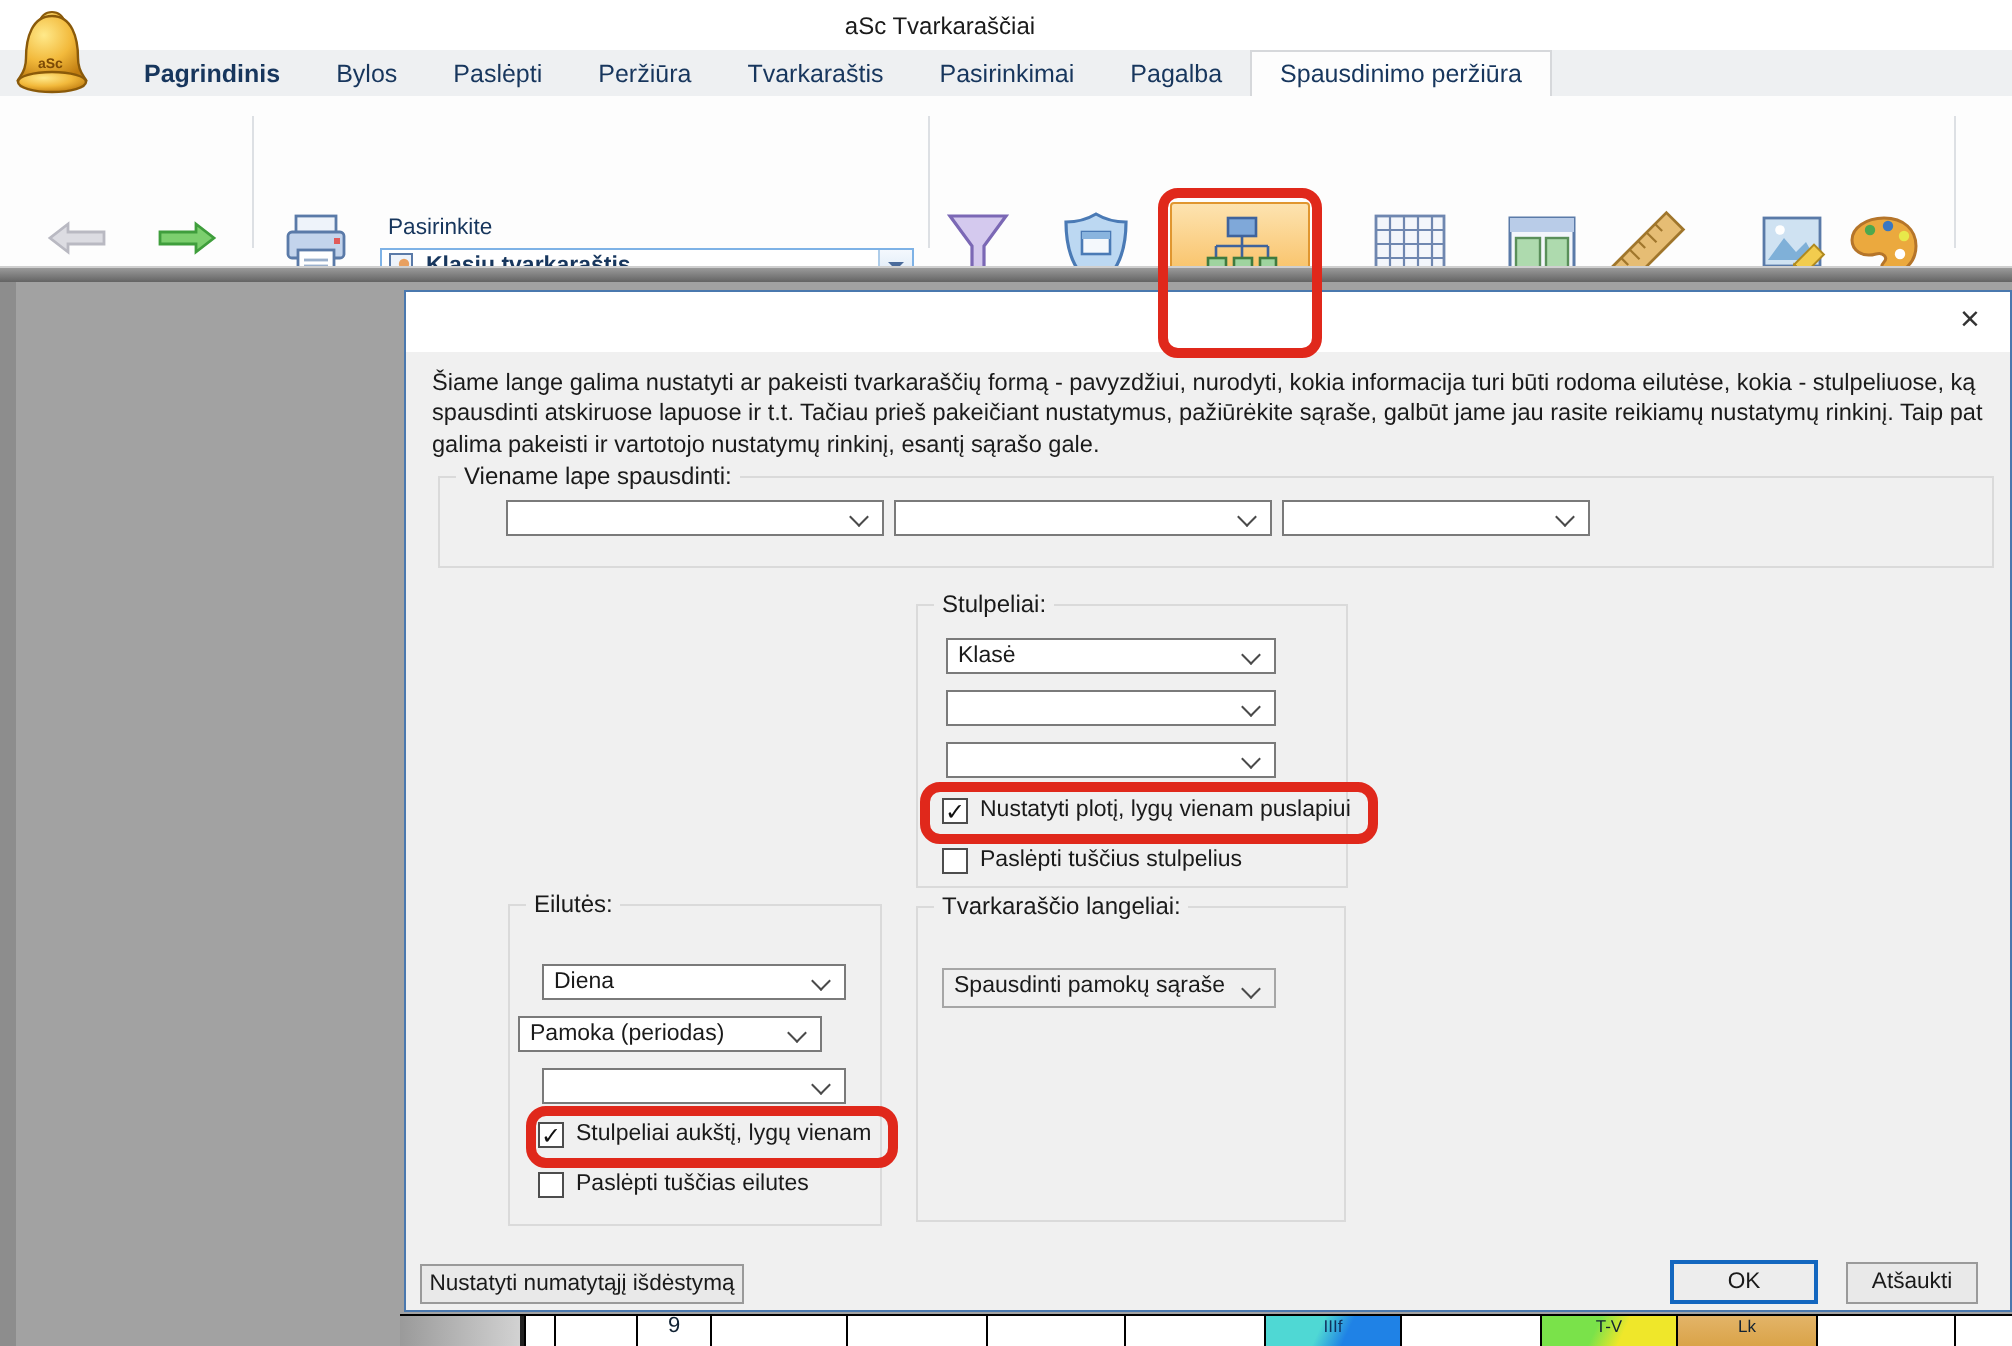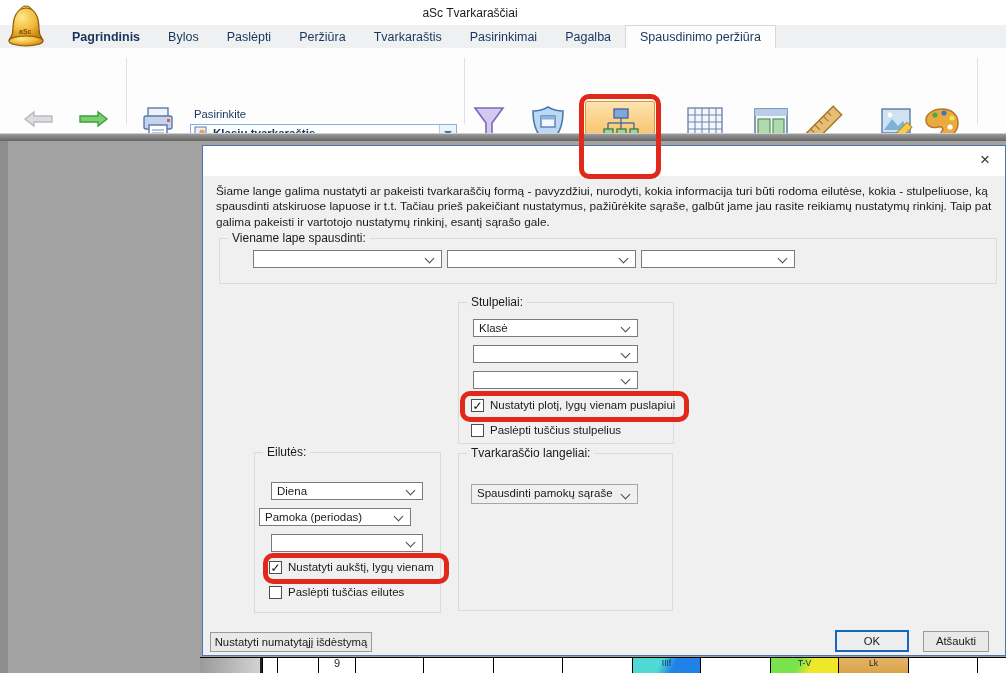--- a/index.html
+++ b/index.html
@@ -316,21 +316,21 @@
     <div class="dd" style="left:56px;top:362px;width:152px;">
       <span class="val">Pamoka (periodas)</span>
         <span class="chev"></span>
     </div>
     <div class="dd" style="left:68px;top:388px;width:152px;">
       <span class="val"></span>
         <span class="chev"></span>
     </div>
     <div class="cbrow" style="left:66px;top:415px;width:180px;">
       <span class="cb">✓</span>
-      <span class="cbl">Nustatyti aukštį, lygų vienam</span>
+      <span class="cbl">Stulpeliai aukštį, lygų vienam</span>
     </div>
     <div class="redbox" style="left:60px;top:407px;width:186px;height:31px;"></div>
     <div class="cbrow" style="left:66px;top:440px;width:180px;">
       <span class="cb"></span>
       <span class="cbl">Paslėpti tuščias eilutes</span>
     </div>
 
     <div class="group" style="left:255px;top:307px;width:215px;height:158px;">
       <span class="glabel">Tvarkaraščio langeliai:</span>
     </div>

